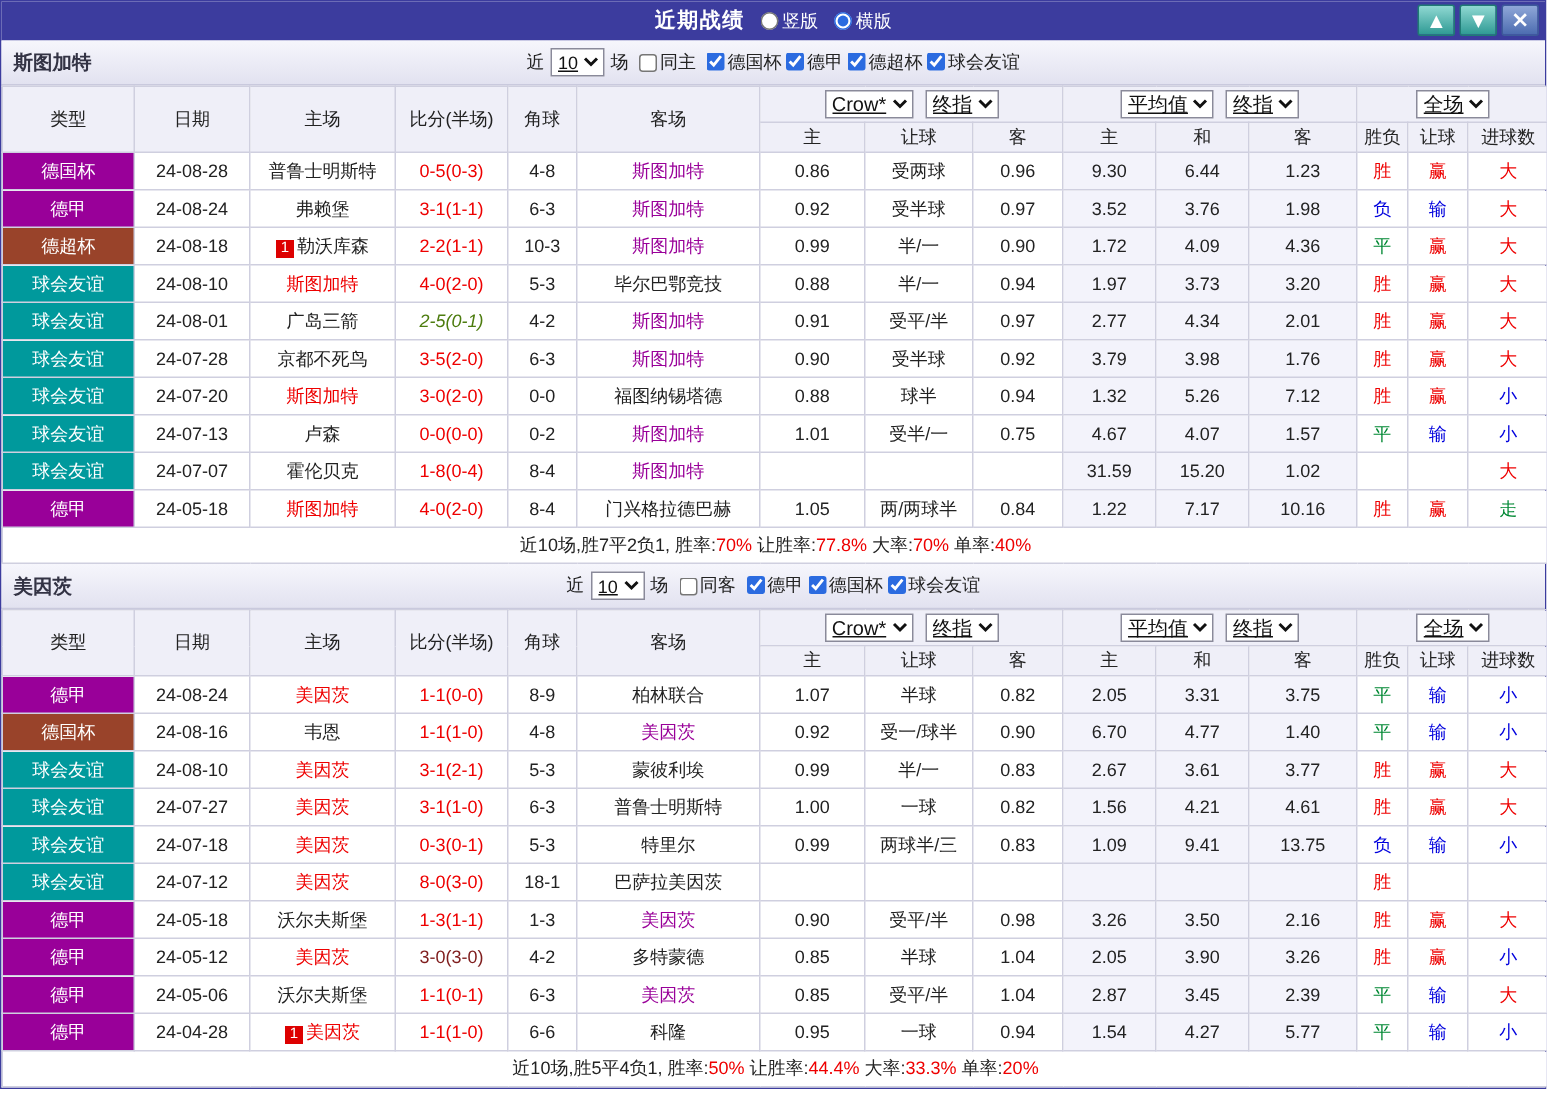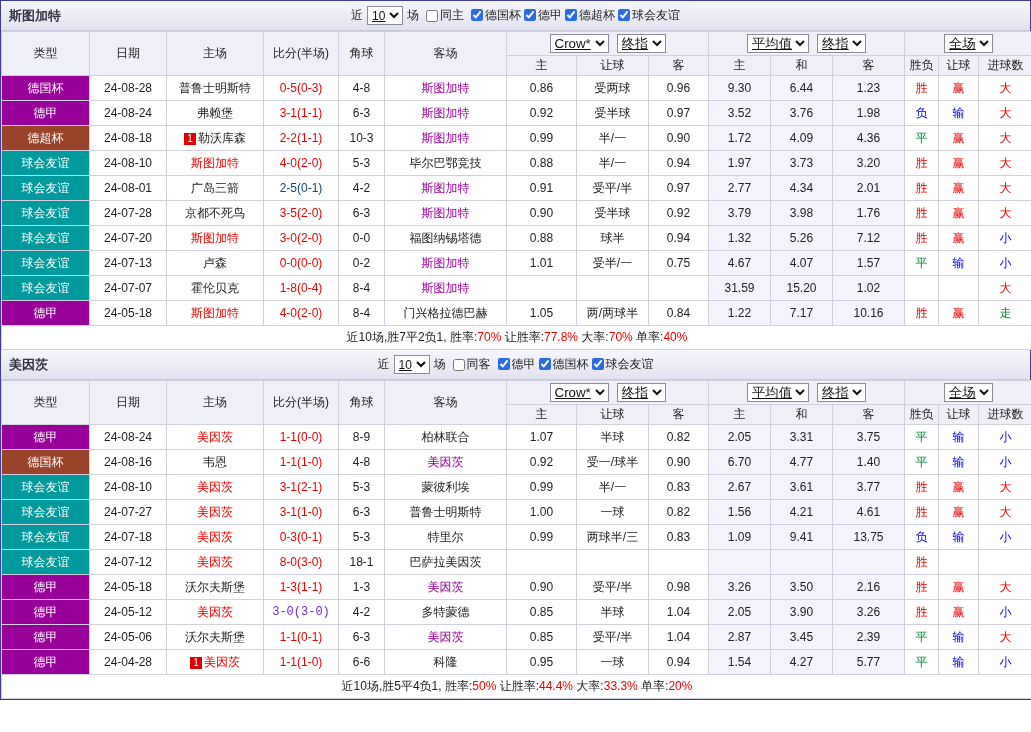--- a/index.html
+++ b/index.html
@@ -37,20 +37,38 @@
   .num-badge { display:inline-block; background:#dd0000; color:#fff; font-size:10px; line-height:12px; width:12px; height:12px; margin-right:2px; }
   .sel-pair { display:flex; justify-content:center; gap:8px; align-items:center; }
   select { border:1px solid #8a8a9a; background:#fff; color:#111;text-decoration:underline; }
   tfoot td { height:24px; background:#fff; font-size:12px; }
 </style>
 </head>
 <body>
 
 <div class="panel">
 
+  <div class="titlebar">
+    <div class="titlebar-center">
+      <span class="title">近期战绩</span>
+      <label class="radio-label">
+        <input type="radio" name="layout" style="">
+        <span>竖版</span>
+      </label>
+      <label class="radio-label">
+        <input type="radio" name="layout" checked="" style="">
+        <span>横版</span>
+      </label>
+    </div>
+    <div class="titlebar-right">
+      <button class="tb-btn"><span>▲</span></button>
+      <button class="tb-btn"><span>▼</span></button>
+      <button class="tb-btn close"><span>×</span></button>
+    </div>
+  </div>
 
   <div class="section-bar">
     <span class="team-name">斯图加特</span>
     <div class="filters">
       <span>近</span>
       <select><option>10</option></select>
       <span>场</span>
       <label class="chk">
         <input type="checkbox" style="">
         <span>同主</span>
@@ -193,21 +211,21 @@
           <td class="avg-bg">3.73</td>
           <td class="avg-bg">3.20</td>
           <td style="color: rgb(238, 0, 0);">胜</td>
           <td style="color: rgb(238, 0, 0);">赢</td>
           <td style="color: rgb(238, 0, 0);">大</td>
         </tr>
         <tr>
           <td class="league" style="background: rgb(0, 153, 156);">球会友谊</td>
           <td>24-08-01</td>
           <td><span style="color: rgb(34, 34, 34);">广岛三箭</span></td>
-          <td style="color: #0c4a6e;">2-5(0-1)</td>
+          <td style="color: #4d7c0f; font-style: italic;">2-5(0-1)</td>
           <td>4-2</td>
           <td><span style="color: rgb(153, 0, 153);">斯图加特</span></td>
           <td>0.91</td>
           <td>受平/半</td>
           <td>0.97</td>
           <td class="avg-bg">2.77</td>
           <td class="avg-bg">4.34</td>
           <td class="avg-bg">2.01</td>
           <td style="color: rgb(238, 0, 0);">胜</td>
           <td style="color: rgb(238, 0, 0);">赢</td>
@@ -502,21 +520,21 @@
           <td class="avg-bg">3.50</td>
           <td class="avg-bg">2.16</td>
           <td style="color: rgb(238, 0, 0);">胜</td>
           <td style="color: rgb(238, 0, 0);">赢</td>
           <td style="color: rgb(238, 0, 0);">大</td>
         </tr>
         <tr>
           <td class="league" style="background: rgb(153, 0, 153);">德甲</td>
           <td>24-05-12</td>
           <td><span style="color: rgb(238, 0, 0);">美因茨</span></td>
-          <td style="color: #6d28d9; font-family: Liberation Mono, monospace;">3-0(3-0)</td>
+          <td style="color: #7f1d1d;">3-0(3-0)</td>
           <td>4-2</td>
           <td><span style="color: rgb(34, 34, 34);">多特蒙德</span></td>
           <td>0.85</td>
           <td>半球</td>
           <td>1.04</td>
           <td class="avg-bg">2.05</td>
           <td class="avg-bg">3.90</td>
           <td class="avg-bg">3.26</td>
           <td style="color: rgb(238, 0, 0);">胜</td>
           <td style="color: rgb(238, 0, 0);">赢</td>

